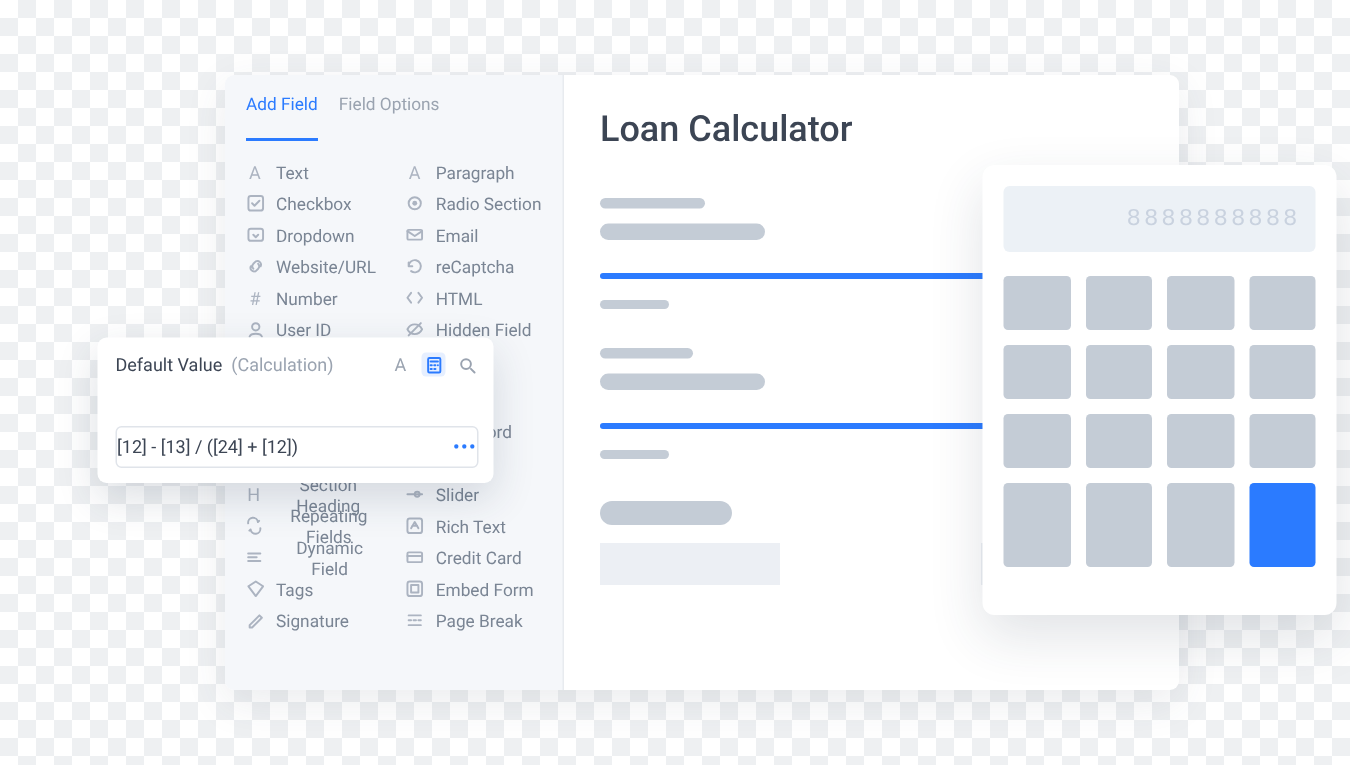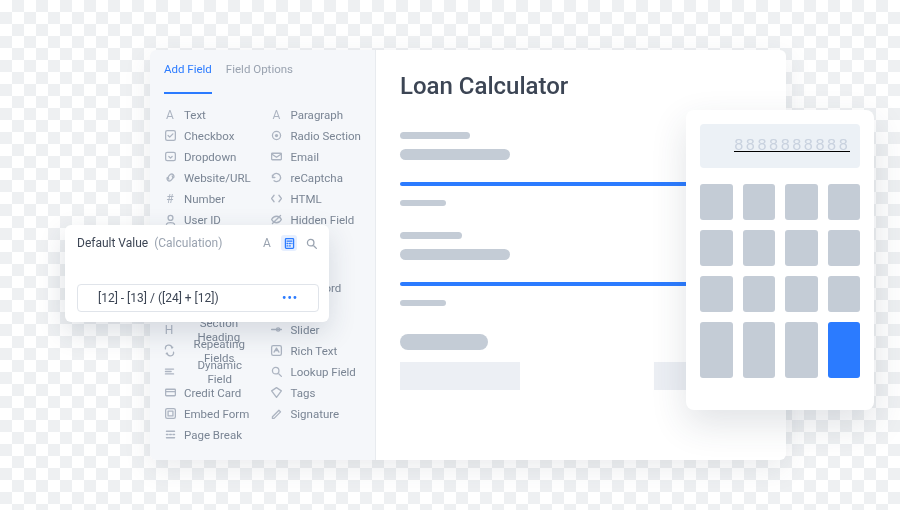--- a/index.html
+++ b/index.html
@@ -92,28 +92,27 @@
   .btn-ph.w2 { width: 70px; }
   .box-row { display: flex; gap: 14px; margin-top: 12px; }
   .box-ph { height: 28px; background: #eceff4; }
   .box-ph.b1 { width: 120px; }
   .box-ph.b2 { width: 112px; }
 
   
   .calc {
     position: absolute;
     top: 110px;
-    right: 26px;
-    width: 188px;
+    right: 9px;
+    width: 236px;
     height: 300px;
     background: #ffffff;
     border-radius: 8px;
     box-shadow: 0 14px 36px rgba(40,55,80,0.14);
     padding: 14px 14px 16px 14px;
-    text-decoration: underline;
   }
   .calc .screen {
     height: 44px;
     background: #ecf1f6;
     border-radius: 4px;
     margin-bottom: 16px;
     display: flex;
     align-items: center;
     justify-content: flex-end;
     padding: 0 10px;
@@ -148,21 +147,21 @@
   .dv-head .sp { flex: 1; }
   .dv-ico { width: 16px; height: 16px; display: inline-flex; align-items: center; justify-content: center; color: #9aa3b0; cursor: pointer; border-radius: 3px; }
   .dv-ico.selected { background: #e6efff; color: #2b7bff; }
   .dv-ico svg { width: 13px; height: 13px; stroke: currentColor; fill: none; stroke-width: 1.6; stroke-linecap: round; stroke-linejoin: round; }
   .dv-input {
     border: 1px solid #e0e4ea;
     border-radius: 4px;
     height: 28px;
     display: flex;
     align-items: center;
-    padding: 0 20px;
+    padding: 0 0;
     color: #3c4554;
     margin-top: 33px;
   }
   .dv-input .sp { flex: 1; }
   .dots { color: #2b7bff; letter-spacing: 1px; font-weight: 700; cursor: pointer; }
 </style>
 </head>
 <body>
 
 <div class="panel">
@@ -368,29 +367,20 @@
           <span class="fi-lbl">Rich Text</span>
         </div>
 
       <div class="fielditem">
           <span class="fi-ico">
             <svg viewBox="0 0 16 16">
               <path d="M3 5h10M3 8h7M3 11h10"></path>
             </svg>
           </span>
           <span class="fi-lbl">Dynamic Field</span>
-        </div>
-      <div class="fielditem">
-          <span class="fi-ico">
-            <svg viewBox="0 0 16 16">
-              <circle cx="7" cy="7" r="4"></circle>
-              <path d="M11 11l3 3"></path>
-            </svg>
-          </span>
-          <span class="fi-lbl">Lookup Field</span>
         </div>
 
       <div class="fielditem">
           <span class="fi-ico">
             <svg viewBox="0 0 16 16">
               <rect x="2" y="4" width="12" height="8" rx="1"></rect>
               <path d="M2 7h12"></path>
             </svg>
           </span>
           <span class="fi-lbl">Credit Card</span>

